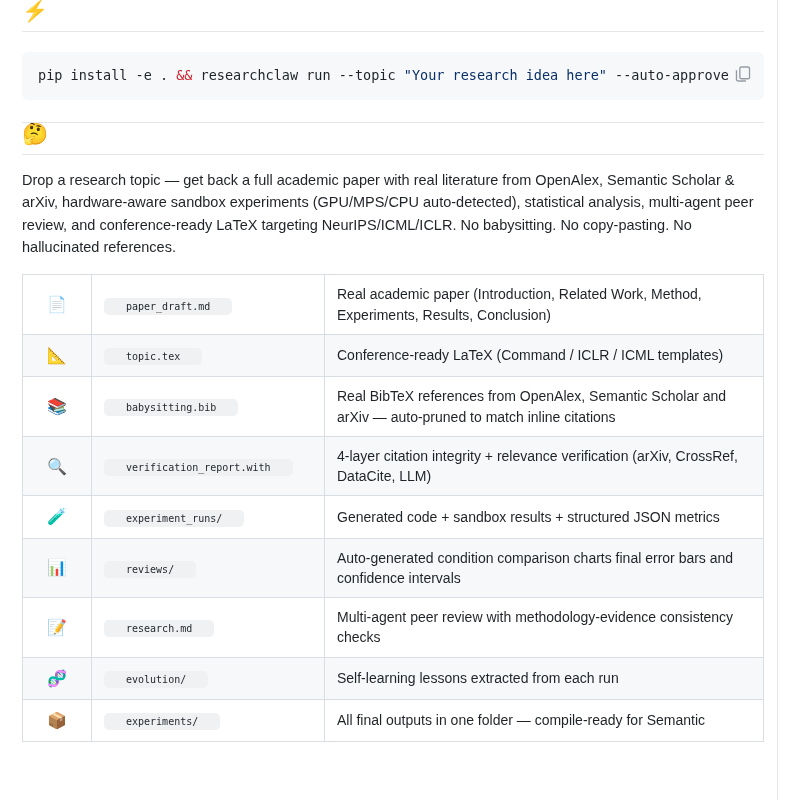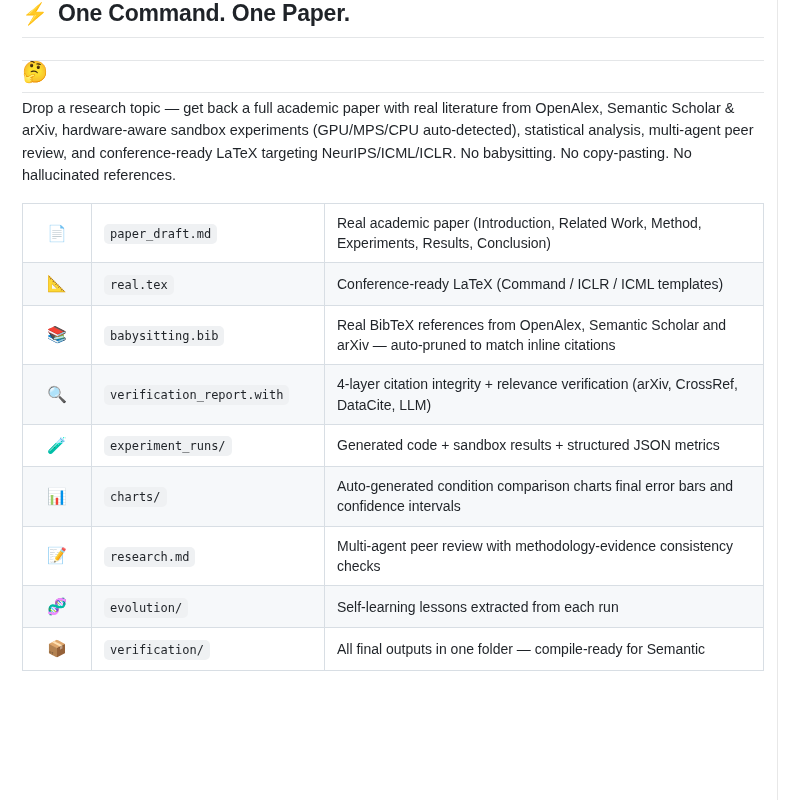--- a/index.html
+++ b/index.html
@@ -88,21 +88,21 @@
   }
   p.lead {
     font-size: 14.5px;
     font-weight: bold;
     margin: 18px 0 0 0;
     color: #1f2328;
   }
   p.body {
     font-size: 14.5px;
     line-height: 1.55;
-    margin: 4px 0 0 0;
+    margin: 14px 0 0 0;
     color: #1f2328;
   }
   
   table.files {
     width: 100%;
     border-collapse: collapse;
     margin-top: 16px;
     font-size: 14px;
     table-layout: fixed;
   }
@@ -119,95 +119,103 @@
   td.c-icon {
     width: 44px;
     text-align: center;
     font-size: 16px;
   }
   td.c-file {
     width: 208px;
   }
   code.inline {
     font-family: "DejaVu Sans Mono", monospace;
-    font-size: 12px;
+    font-size: 10px;
     background: #eff1f3;
     border-radius: 5px;
-    padding: 3px 6px;
+    padding: 3px 22px;
     color: #1f2328;
     white-space: nowrap;
   }
 </style>
 </head>
 <body>
 
 <div class="page">
 
   <div class="right-rule"></div>
 
   <h1 class="section-title first-title">
     <span class="emoji">⚡</span>
-    <span>One Command. One Paper.</span>
   </h1>
   <hr class="rule">
 
+  <div class="codeblock">
+    <span class="tok-plain">pip install -e . </span><span class="tok-op">&amp;&amp;</span><span class="tok-plain"> researchclaw run --topic </span><span class="tok-str">"Your research idea here"</span><span class="tok-plain"> --auto-approve</span>
+    <span class="copy-btn">
+      <svg width="18" height="18" viewBox="0 0 16 16" fill="none" stroke="#57606a" stroke-width="1.2">
+        <rect x="5.2" y="1.8" width="8.6" height="10.4" rx="1.4"></rect>
+        <path d="M10.6 14.2H3.6a1.4 1.4 0 0 1-1.4-1.4V4.6"></path>
+      </svg>
+    </span>
+  </div>
 
   <div class="block-gap"></div>
   <hr class="rule">
 
   <h1 class="section-title section2-head">
     <span class="emoji">🤔</span>
   </h1>
   <hr class="rule">
 
   <p class="body">Drop a research topic — get back a full academic paper with real literature from OpenAlex, Semantic Scholar &amp; arXiv, hardware-aware sandbox experiments (GPU/MPS/CPU auto-detected), statistical analysis, multi-agent peer review, and conference-ready LaTeX targeting NeurIPS/ICML/ICLR. No babysitting. No copy-pasting. No hallucinated references.</p>
 
   <table class="files">
     <tbody>
       <tr>
         <td class="c-icon">📄</td>
         <td class="c-file"><code class="inline">paper_draft.md</code></td>
         <td class="c-desc">Real academic paper (Introduction, Related Work, Method, Experiments, Results, Conclusion)</td>
       </tr>
       <tr>
         <td class="c-icon">📐</td>
-        <td class="c-file"><code class="inline">real.tex</code></td>
+        <td class="c-file"><code class="inline">topic.tex</code></td>
         <td class="c-desc">Conference-ready LaTeX (Command / ICLR / ICML templates)</td>
       </tr>
       <tr>
         <td class="c-icon">📚</td>
         <td class="c-file"><code class="inline">babysitting.bib</code></td>
         <td class="c-desc">Real BibTeX references from OpenAlex, Semantic Scholar and arXiv — auto-pruned to match inline citations</td>
       </tr>
       <tr>
         <td class="c-icon">🔍</td>
         <td class="c-file"><code class="inline">verification_report.with</code></td>
         <td class="c-desc">4-layer citation integrity + relevance verification (arXiv, CrossRef, DataCite, LLM)</td>
       </tr>
       <tr>
         <td class="c-icon">🧪</td>
         <td class="c-file"><code class="inline">experiment_runs/</code></td>
         <td class="c-desc">Generated code + sandbox results + structured JSON metrics</td>
       </tr>
       <tr>
         <td class="c-icon">📊</td>
-        <td class="c-file"><code class="inline">charts/</code></td>
+        <td class="c-file"><code class="inline">reviews/</code></td>
         <td class="c-desc">Auto-generated condition comparison charts final error bars and confidence intervals</td>
       </tr>
       <tr>
         <td class="c-icon">📝</td>
         <td class="c-file"><code class="inline">research.md</code></td>
         <td class="c-desc">Multi-agent peer review with methodology-evidence consistency checks</td>
       </tr>
       <tr>
         <td class="c-icon">🧬</td>
         <td class="c-file"><code class="inline">evolution/</code></td>
         <td class="c-desc">Self-learning lessons extracted from each run</td>
       </tr>
       <tr>
         <td class="c-icon">📦</td>
-        <td class="c-file"><code class="inline">verification/</code></td>
+        <td class="c-file"><code class="inline">experiments/</code></td>
         <td class="c-desc">All final outputs in one folder — compile-ready for Semantic</td>
       </tr>
     </tbody>
   </table>
 
 </div>
 
 </body></html>

